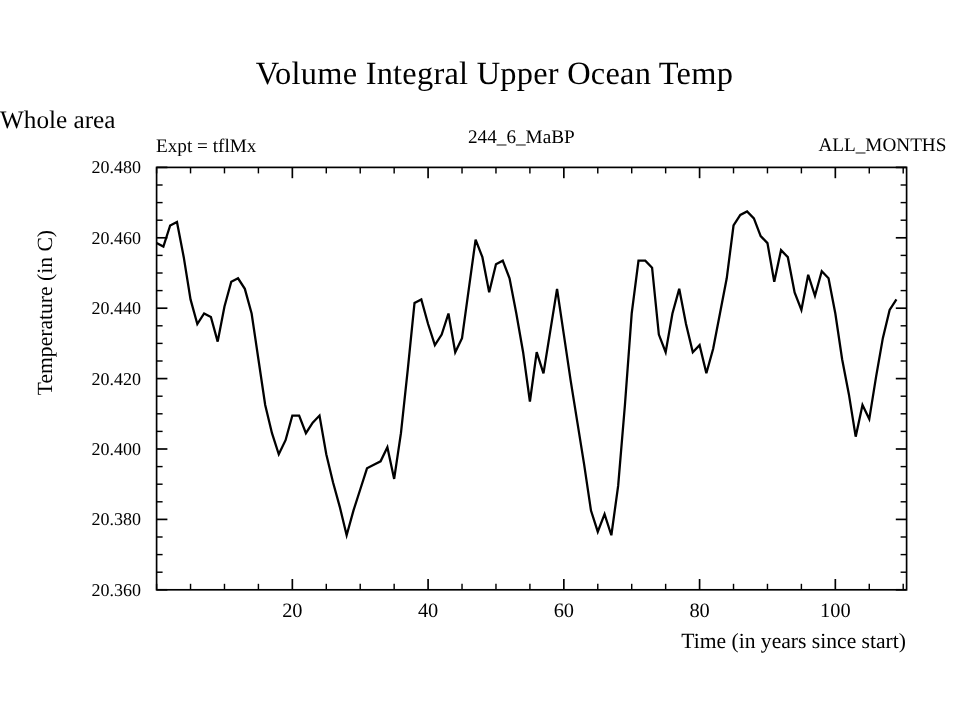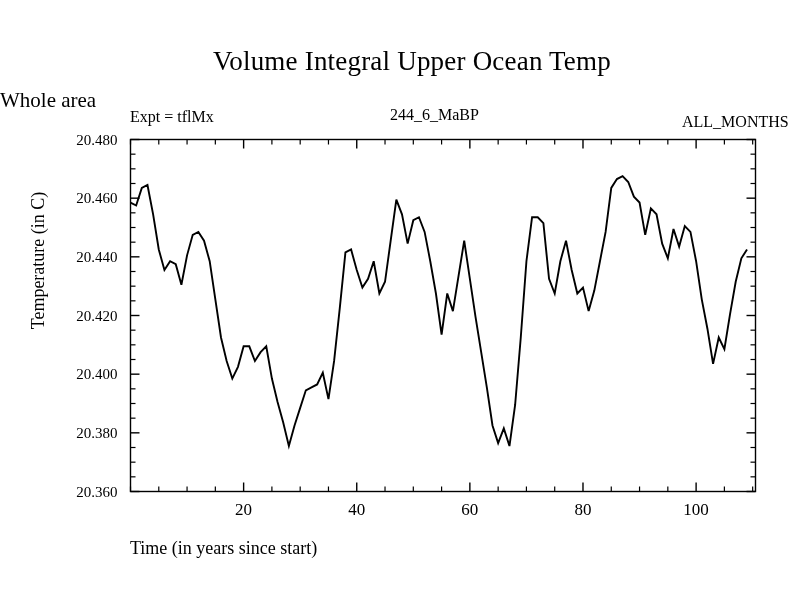--- a/index.html
+++ b/index.html
@@ -31,21 +31,21 @@
     left: 0;
     top: 88px;
     width: 560px;
     text-align: left;
     font-size: 21px;
     white-space: nowrap;
   }
   .label-expt {
     position: absolute;
     left: 130px;
-    top: 108px;
+    top: 114px;
     font-size: 16px;
     white-space: nowrap;
   }
   .label-center {
     position: absolute;
     left: 390px;
     top: 106px;
     font-size: 16px;
     white-space: nowrap;
   }
@@ -69,23 +69,23 @@
     width: 200px;
     text-align: center;
     font-size: 18px;
     transform: rotate(-90deg);
     transform-origin: center center;
     white-space: nowrap;
   }
   .xlabel {
     position: absolute;
     left: 130px;
-    top: 538px;
+    top: 524px;
     width: 625px;
-    text-align: left;
+    text-align: right;
     font-size: 18px;
     white-space: nowrap;
   }
   .ytick-text {
     font-family: "Liberation Serif", "DejaVu Serif", serif;
     font-size: 15px;
     fill: #000000;
   }
   .xtick-text {
     font-family: "Liberation Serif", "DejaVu Serif", serif;

